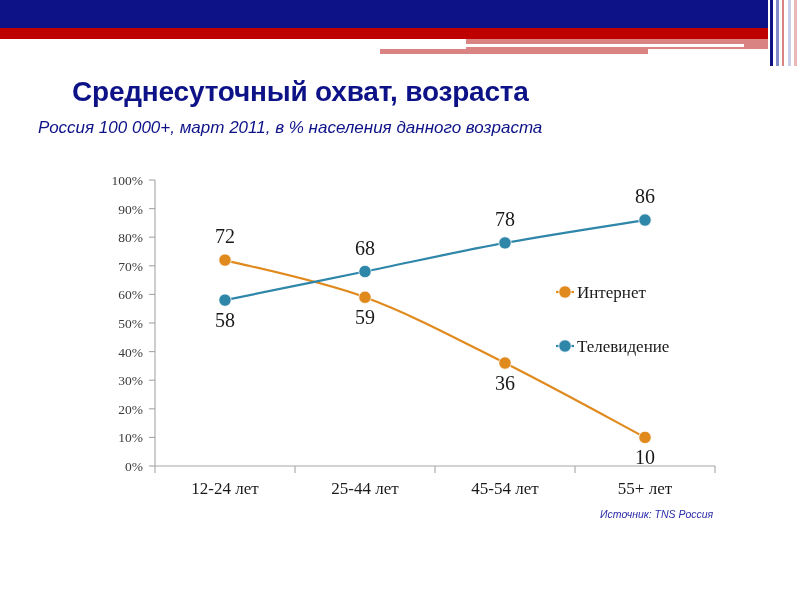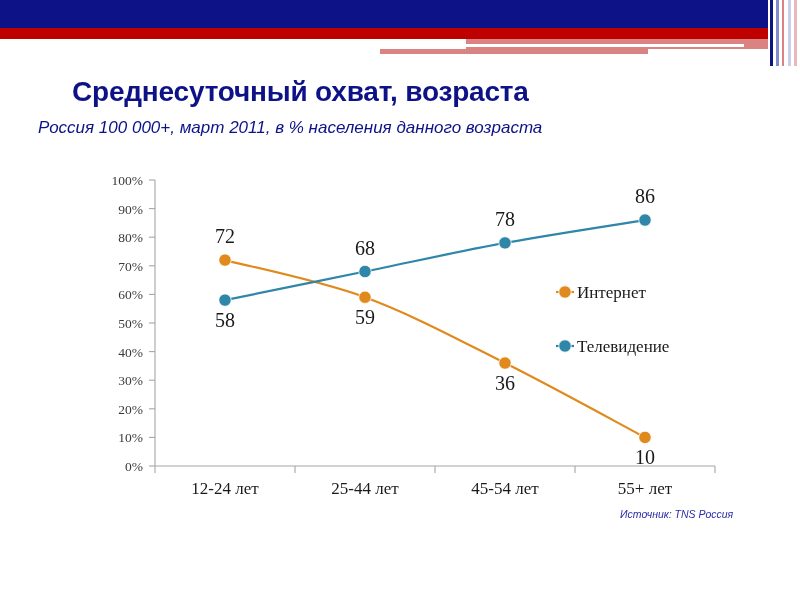--- a/index.html
+++ b/index.html
@@ -60,21 +60,20 @@
     font-size: 17px; fill: #1A1A1A;
   }
   .axis-line { stroke: #A6A6A6; stroke-width: 1.1; }
   .tick-mark { stroke: #A6A6A6; stroke-width: 1.1; }
 
   
   #source-note {
     position: absolute; left: 600px; top: 508px;
     font-size: 10.5px; font-style: italic; color: #2B2BA8;
     white-space: nowrap;
-    margin-left: 20px;
   }
 
   
   #logo-row-top { position: absolute; left: 0; top: 528px; width: 800px; height: 40px; }
   #logo-row-bottom { position: absolute; left: 0; top: 568px; width: 800px; height: 30px; }
 </style>
 </head>
 <body>
 
 <div id="header-band">

